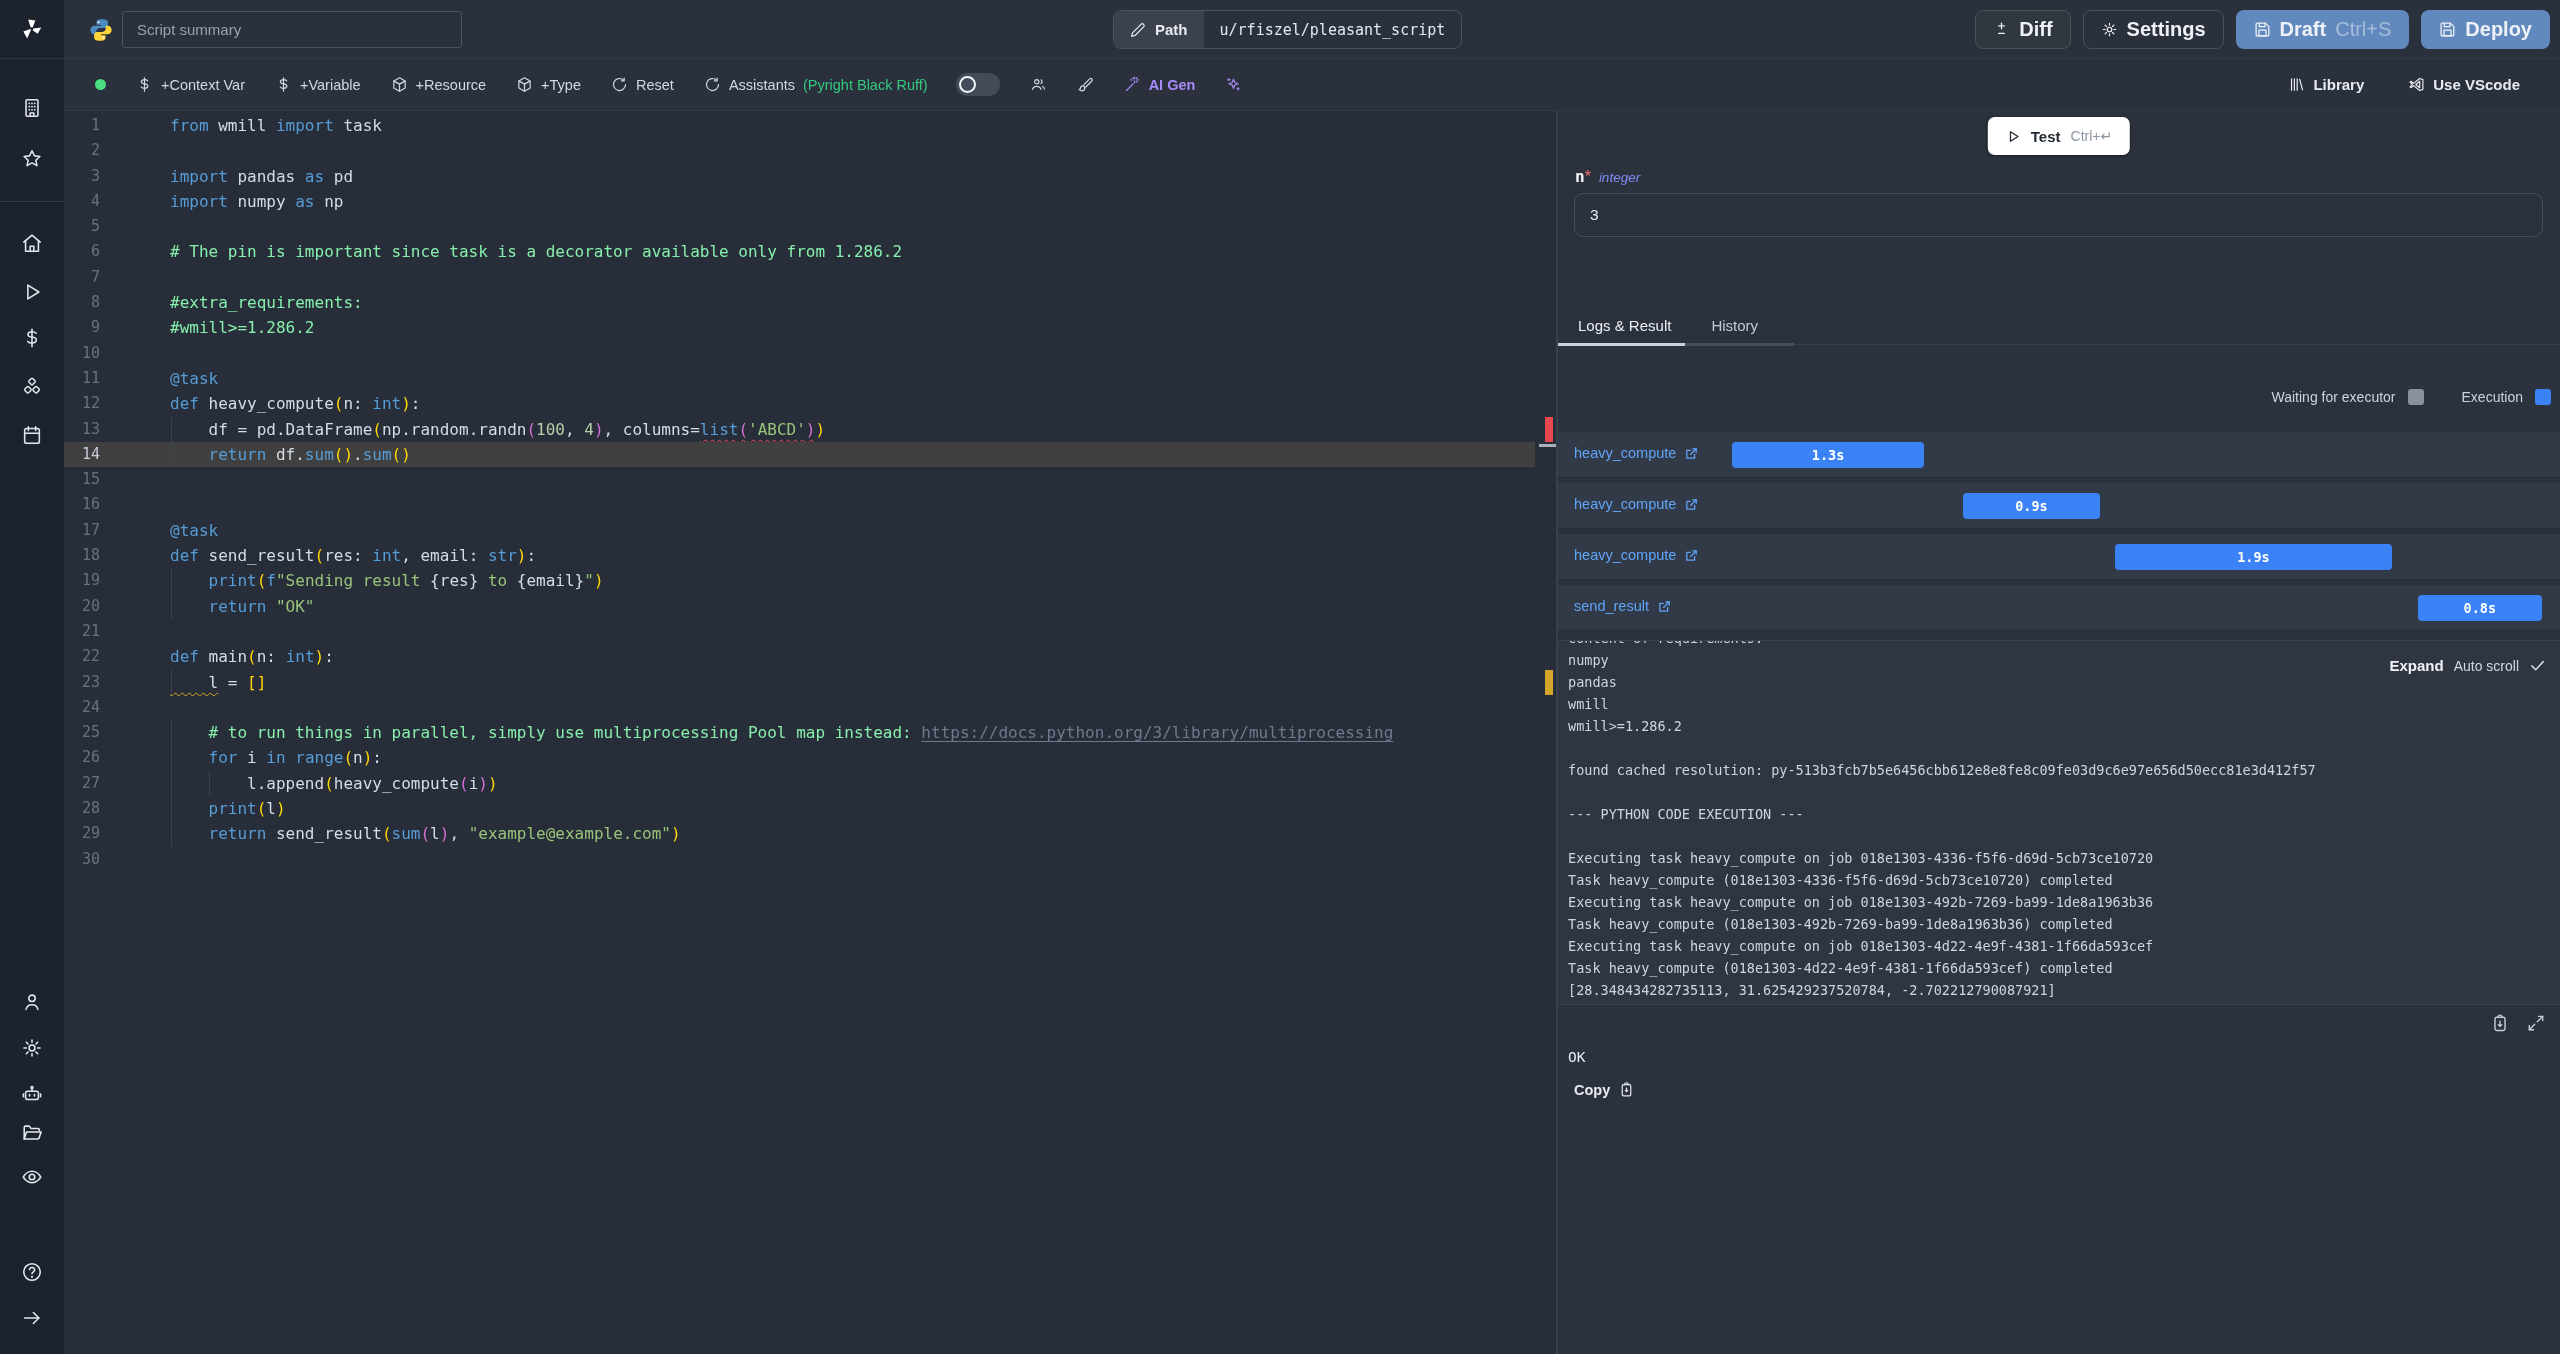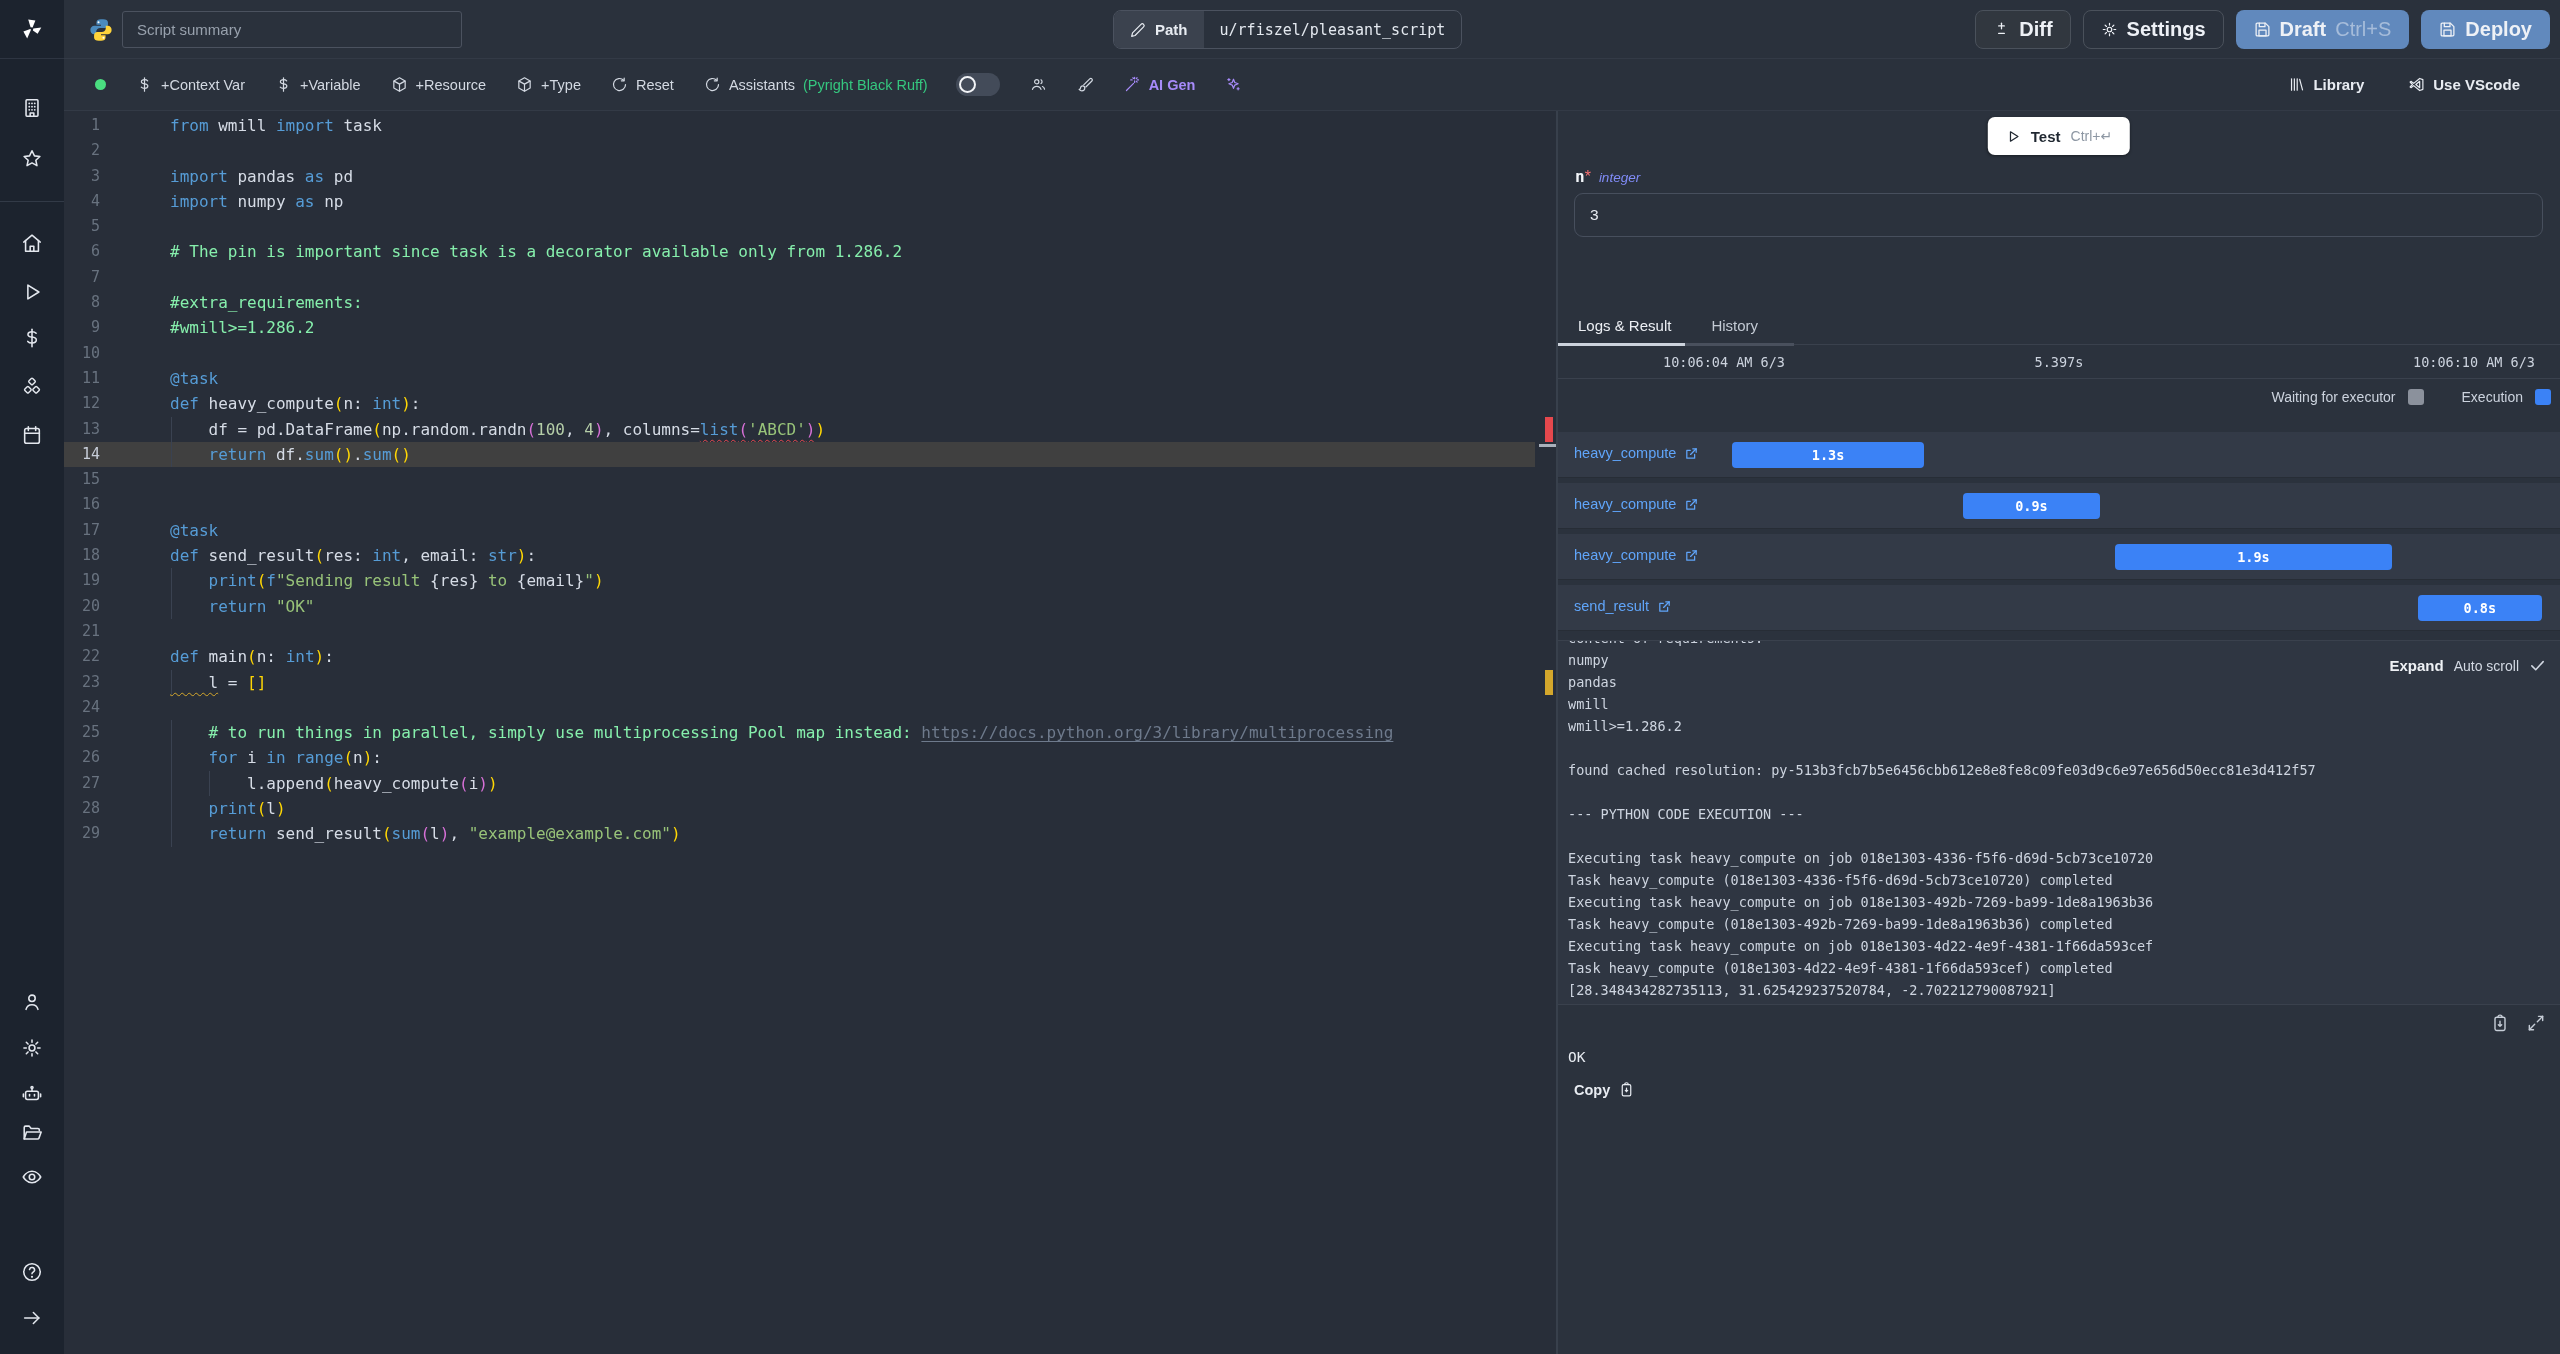--- a/index.html
+++ b/index.html
@@ -396,20 +396,21 @@
         <div class="code-line"><span class="ln">20</span><i class="guide" style="left: 107px;"></i><span class="code-text"><span class="tok-k">    return</span><span class="tok-s"> "OK"</span></span></div>
         <div class="code-line"><span class="ln">21</span><span class="code-text"></span></div>
         <div class="code-line"><span class="ln">22</span><span class="code-text"><span class="tok-k">def</span><span class="tok-v"> main</span><span class="tok-y">(</span><span class="tok-v">n: </span><span class="tok-ty">int</span><span class="tok-y">)</span><span class="tok-v">:</span></span></div>
         <div class="code-line"><span class="ln">23</span><i class="guide" style="left: 107px;"></i><span class="code-text"><span class="tok-vw">    l</span><span class="tok-v"> = </span><span class="tok-y">[]</span></span></div>
         <div class="code-line"><span class="ln">24</span><span class="code-text"></span></div>
         <div class="code-line"><span class="ln">25</span><i class="guide" style="left: 107px;"></i><span class="code-text"><span class="tok-c">    # to run things in parallel, simply use multiprocessing Pool map instead: </span><span class="tok-cu">https://docs.python.org/3/library/multiprocessing</span></span></div>
         <div class="code-line"><span class="ln">26</span><i class="guide" style="left: 107px;"></i><span class="code-text"><span class="tok-k">    for</span><span class="tok-v"> i </span><span class="tok-k">in</span><span class="tok-v"> </span><span class="tok-f">range</span><span class="tok-y">(</span><span class="tok-v">n</span><span class="tok-y">)</span><span class="tok-v">:</span></span></div>
         <div class="code-line"><span class="ln">27</span><i class="guide" style="left: 107px;"></i><i class="guide" style="left: 145px;"></i><span class="code-text"><span class="tok-v">        l.append</span><span class="tok-y">(</span><span class="tok-v">heavy_compute</span><span class="tok-m">(</span><span class="tok-v">i</span><span class="tok-m">)</span><span class="tok-y">)</span></span></div>
         <div class="code-line"><span class="ln">28</span><i class="guide" style="left: 107px;"></i><span class="code-text"><span class="tok-f">    print</span><span class="tok-y">(</span><span class="tok-v">l</span><span class="tok-y">)</span></span></div>
         <div class="code-line"><span class="ln">29</span><i class="guide" style="left: 107px;"></i><span class="code-text"><span class="tok-k">    return</span><span class="tok-v"> send_result</span><span class="tok-y">(</span><span class="tok-f">sum</span><span class="tok-m">(</span><span class="tok-v">l</span><span class="tok-m">)</span><span class="tok-v">, </span><span class="tok-s">"example@example.com"</span><span class="tok-y">)</span></span></div>
+        <div class="code-line"><span class="ln">30</span><span class="code-text"></span></div>
       </div>
     <div class="scroll-zone">
       <div id="ruler-markers">
           <div class="ruler-marker" style="top: 305.6px; height: 25px; background: rgb(229, 72, 77);"></div>
           <div class="ruler-marker" style="top: 558.6px; height: 25px; background: rgb(212, 167, 44);"></div>
         </div>
       <div class="cursor-marker" style="top:333px"></div>
     </div>
   </main>
 
@@ -431,25 +432,20 @@
 
     <div class="tabs">
       <div class="tab tab-active">
           <span>Logs &amp; Result</span>
         </div>
       <div class="tab tab-idle">
           <span>History</span>
         </div>
     </div>
 
-    <div class="timeline">
-      <span class="tl-start">10:06:04 AM 6/3</span>
-      <span class="tl-dur">5.397s</span>
-      <span class="tl-end">10:06:10 AM 6/3</span>
-    </div>
 
     <div class="legend">
       <span>Waiting for executor</span>
       <span class="legend-box" style="background:#8b919c"></span>
       <span class="legend-gap"></span>
       <span>Execution</span>
       <span class="legend-box" style="background:#3b82f6"></span>
     </div>
 
     <div class="gantt" id="gantt">

